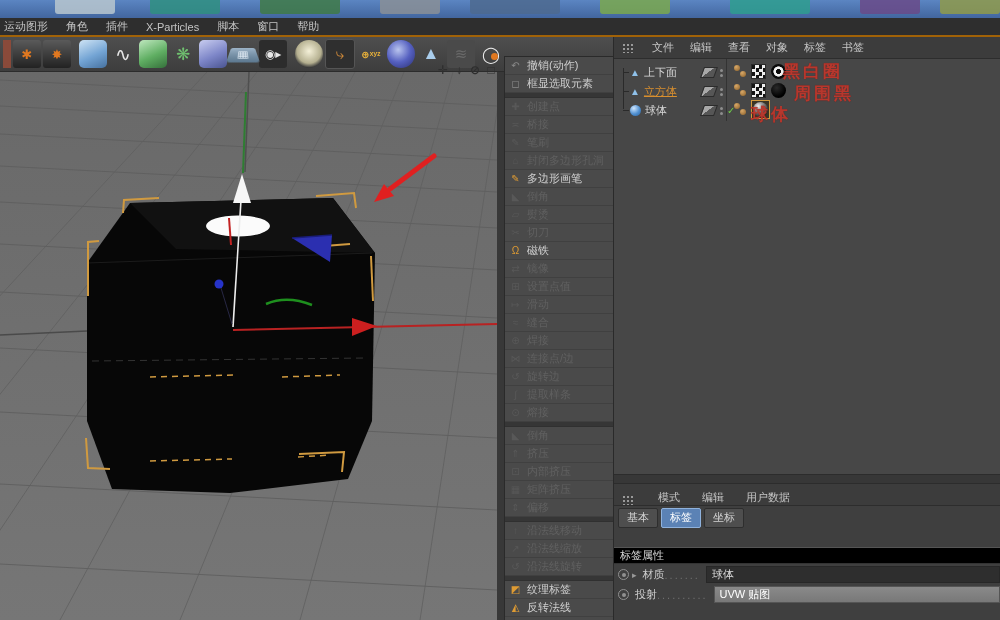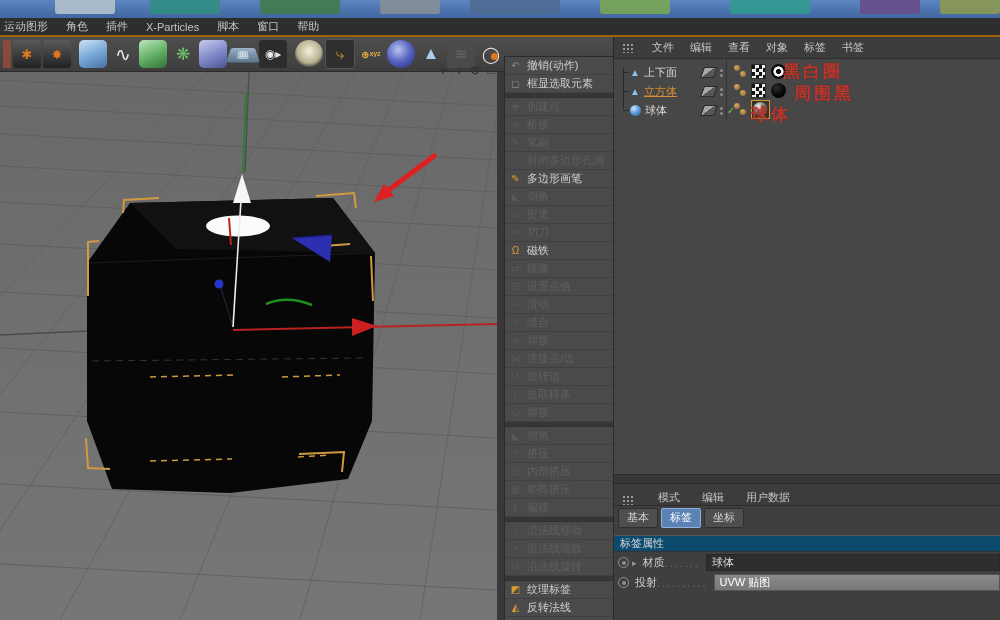--- a/index.html
+++ b/index.html
@@ -79,21 +79,21 @@
   .splitter{height:8px;background:#373737;border-top:1px solid #2c2c2c;border-bottom:1px solid #2c2c2c;}
 
   
   .am{position:relative;background:#3f3f3f;height:131px;}
   .tagtitle{display:flex;align-items:center;gap:6px;padding:2px 6px;height:18px;color:#dcdcdc;}
   .tagtitle .ball{width:15px;height:15px;border-radius:50%;
        background:radial-gradient(circle at 35% 28%,#efefef,#9a9a9a 30%,#333 70%,#0a0a0a);}
   .tabs{display:flex;gap:3px;padding:2px 4px;}
   .tab{padding:1px 8px 2px;background:#4e4e4e;border:1px solid #2e2e2e;color:#d2d2d2;border-radius:2px;cursor:pointer;}
   .tab.active{background:#5b82b5;border-color:#8fb2dd;color:#fff;}
-  .sechdr{margin-top:5px;height:15px;background:#0c4a6e;border-top:1px solid #555;border-bottom:1px solid #333;
+  .sechdr{margin-top:17px;height:15px;background:#000000;border-top:1px solid #555;border-bottom:1px solid #333;
           padding-left:6px;display:flex;align-items:flex-end;color:#dadada;}
   .prow{display:flex;align-items:center;height:19px;margin-top:1px;padding-left:4px;}
   .kf{width:9px;height:9px;border:1px solid #909090;border-radius:50%;position:relative;flex:0 0 9px;}
   .kf::after{content:"";position:absolute;left:2.5px;top:2.5px;width:4px;height:4px;border-radius:50%;background:#909090;}
   .plabel{margin-left:6px;color:#cfcfcf;white-space:nowrap;}
   .leader{color:#6e6e6e;letter-spacing:2px;overflow:hidden;white-space:nowrap;flex:0 0 auto;}
   .pfield{margin-left:6px;width:288px;height:15px;background:#2e2e2e;border:1px solid #272727;color:#ddd;
           padding:0 5px;display:flex;align-items:center;}
   .pfield.dd{background:linear-gradient(#8a8a8a,#787878);border:1px solid #555;color:#fff;}
   .exp{color:#9a9a9a;font-size:9px;margin-left:3px;}

